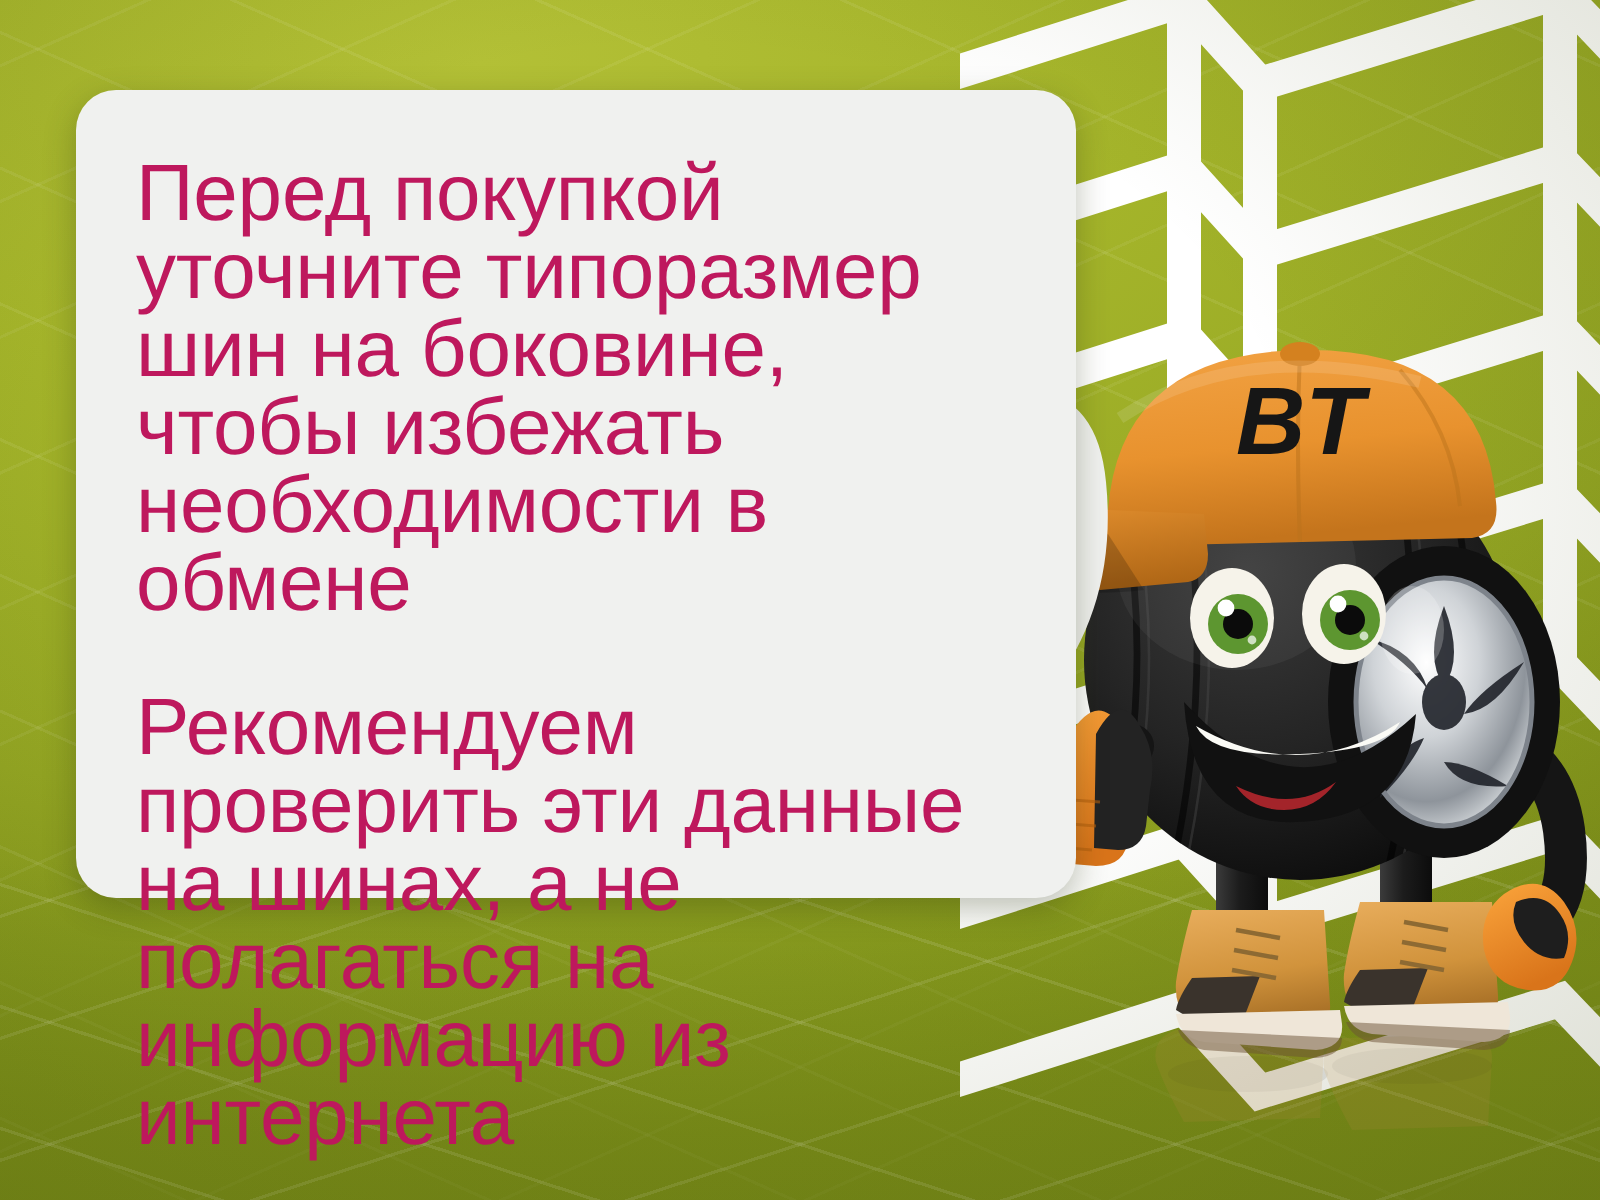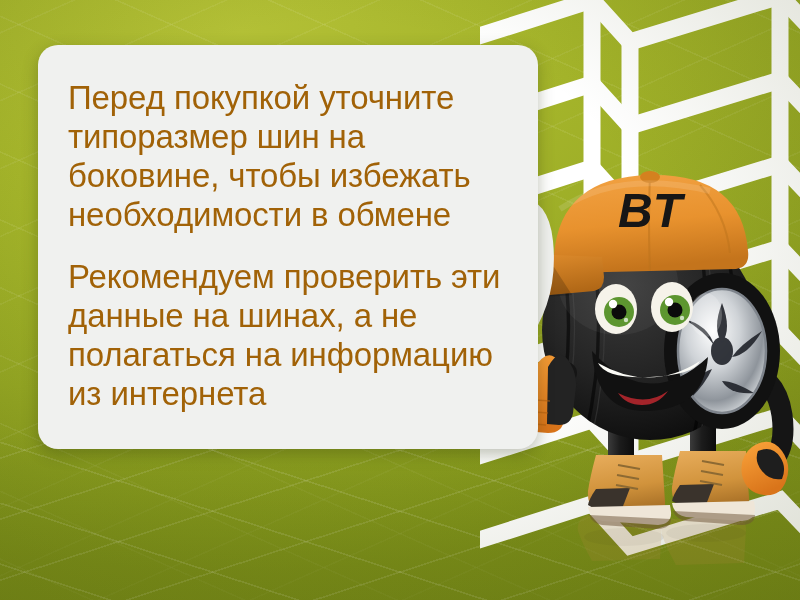--- a/index.html
+++ b/index.html
@@ -61,26 +61,26 @@
   #bubble {
     position:absolute;
     left:38px; top:45px;
     width:500px; height:404px;
     background:#f0f1ef;
     border-radius:20px;
     box-shadow:0 5px 16px rgba(40,50,10,0.30);
     padding:33px 30px 20px 30px;
   }
   .bubble-text {
-    color:#a16207;
-    font-size:33px;
+    color:#be185d;
+    font-size:40px;
     line-height:39px;
     letter-spacing:-0.1px;
   }
-  .bubble-text + .bubble-text { margin-top:23px; }
+  .bubble-text + .bubble-text { margin-top:33px; }
 </style>
 </head>
 <body>
 
 <div id="banner">
 
   <div class="bg-base"></div>
   <div class="bg-grid"></div>
   <div class="bg-floor"></div>
   <div class="bg-grid-floor"></div>

